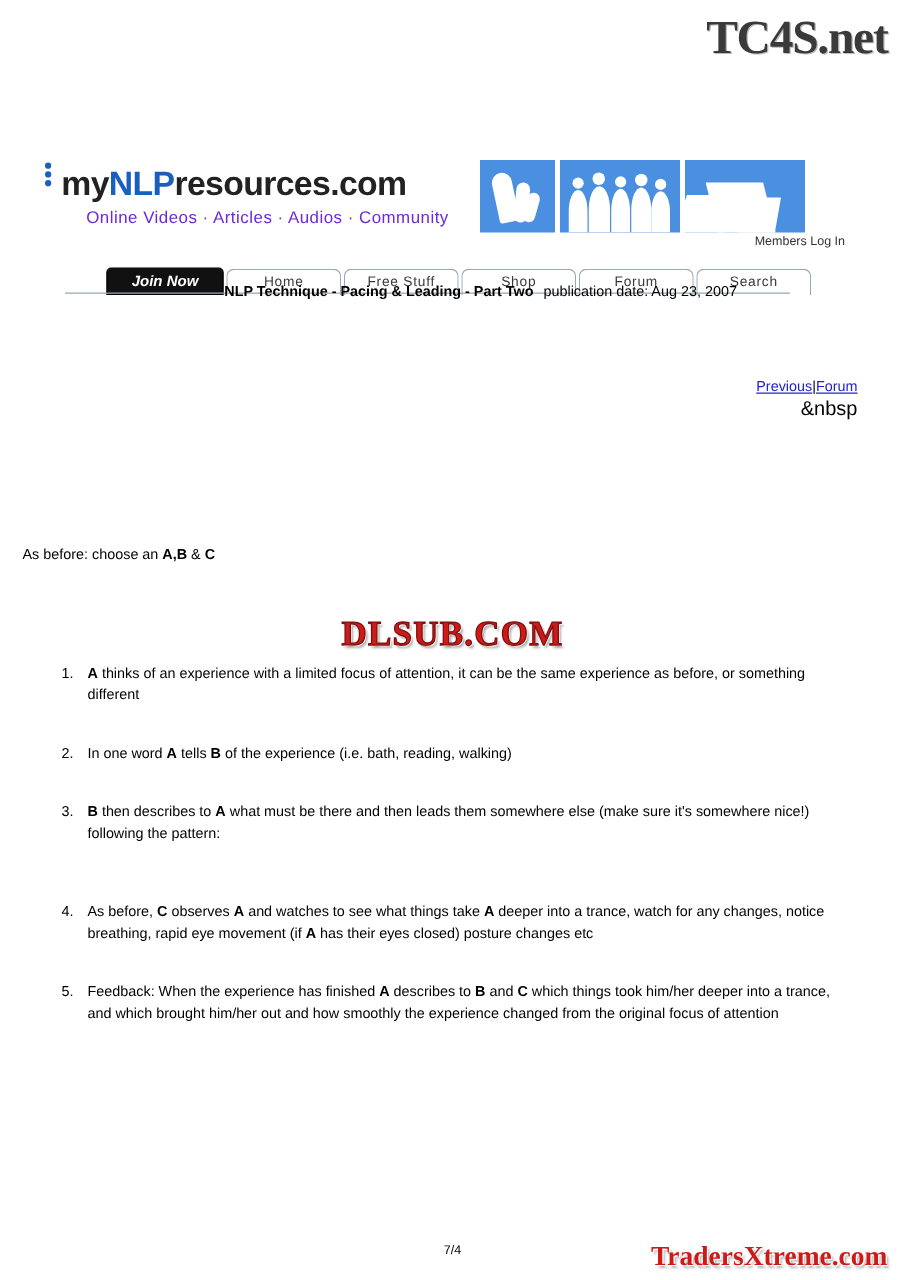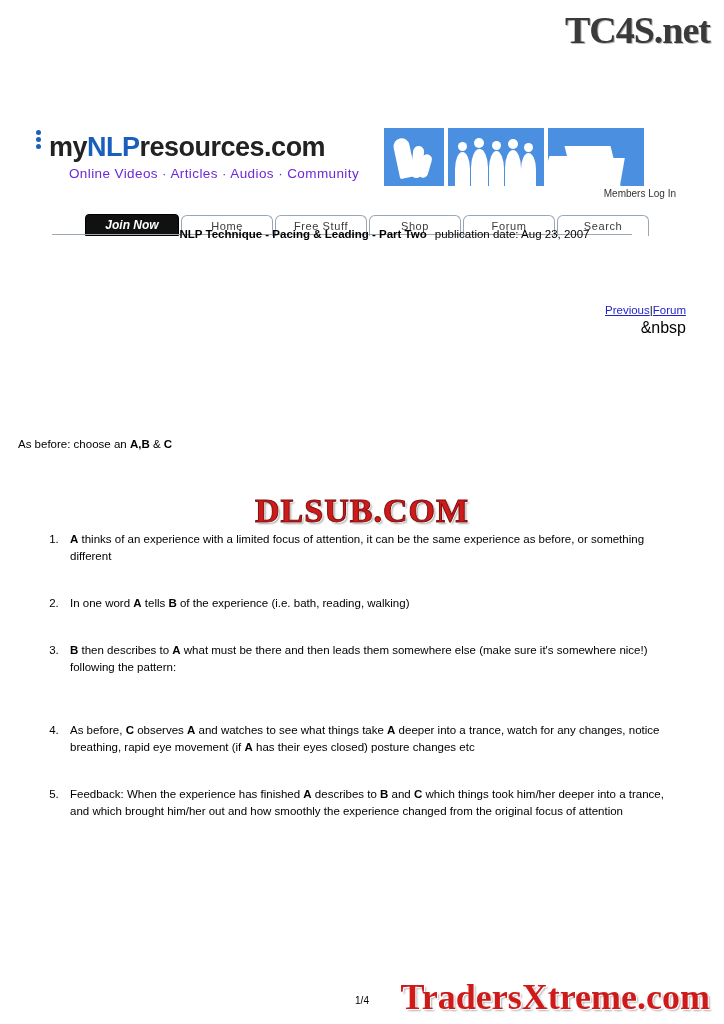--- a/index.html
+++ b/index.html
@@ -237,21 +237,21 @@
   }
 
   
   .wm-center {
     position: absolute;
     top: 492px;
     left: 50%;
     transform: translateX(-50%);
     font-family: "Liberation Serif", serif;
     font-weight: bold;
-    font-size: 34px;
+    font-size: 28px;
     letter-spacing: 1px;
     color: #cf1a1a;
     -webkit-text-stroke: 1px #7a0d0d;
     text-shadow: 1px 1px 0 #ffffff, 2px 2px 2px rgba(0,0,0,.35);
     white-space: nowrap;
   }
 
   
   .page-num {
     position: absolute;
@@ -260,21 +260,21 @@
     transform: translateX(-50%);
     font-size: 10px;
     color: #000;
   }
   .wm-bottom {
     position: absolute;
     bottom: 6px;
     right: 14px;
     font-family: "Liberation Serif", serif;
     font-weight: bold;
-    font-size: 36px;
+    font-size: 22px;
     color: #cf1a1a;
     text-shadow: 1px 1px 0 #ffffff, 2px 2px 2px rgba(0,0,0,.3);
     white-space: nowrap;
   }
 </style>
 </head>
 <body>
 
 <div class="wm-top">TC4S.net</div>
 
@@ -347,14 +347,14 @@
     <li><b>B</b> then describes to <b>A</b> what must be there and then leads them somewhere else (make sure it's somewhere nice!) following the pattern:
       <div style="height:16px"></div>
     </li>
     <li>As before, <b>C</b> observes <b>A</b> and watches to see what things take <b>A</b> deeper into a trance, watch for any changes, notice breathing, rapid eye movement (if <b>A</b> has their eyes closed) posture changes etc</li>
     <li>Feedback: When the experience has finished <b>A</b> describes to <b>B</b> and <b>C</b> which things took him/her deeper into a trance, and which brought him/her out and how smoothly the experience changed from the original focus of attention</li>
   </ol>
 </div>
 
 <div class="wm-center">DLSUB.COM</div>
 
-<div class="page-num">1/4</div>
+<div class="page-num">7/4</div>
 <div class="wm-bottom">TradersXtreme.com</div>
 
 </body></html>

